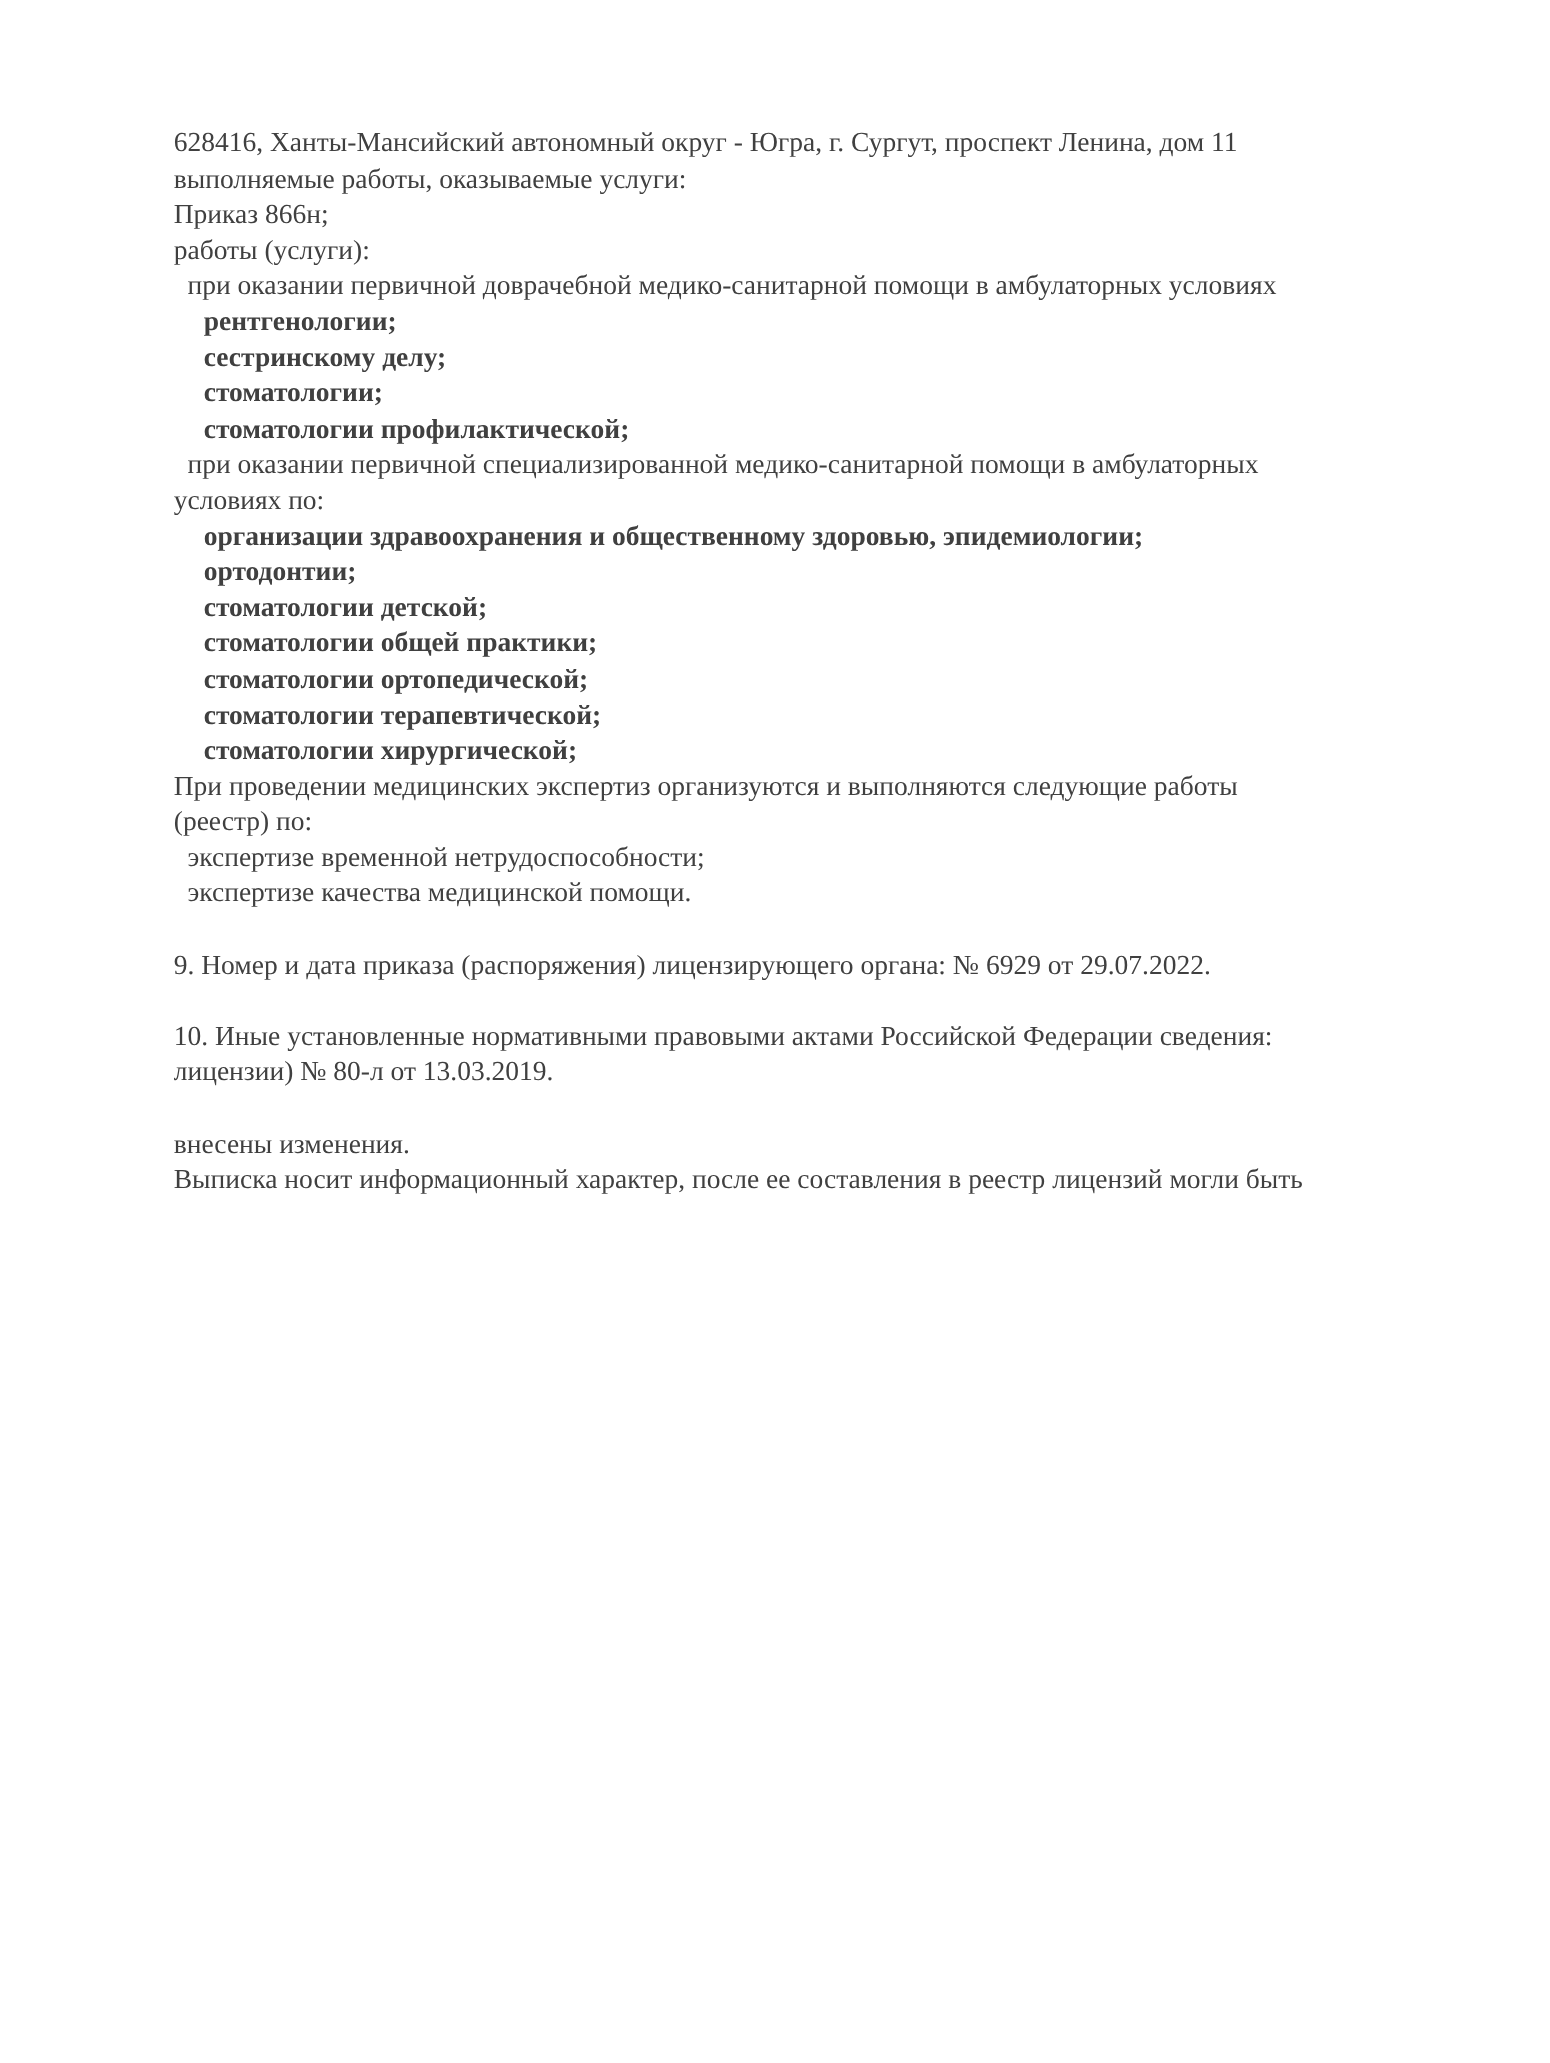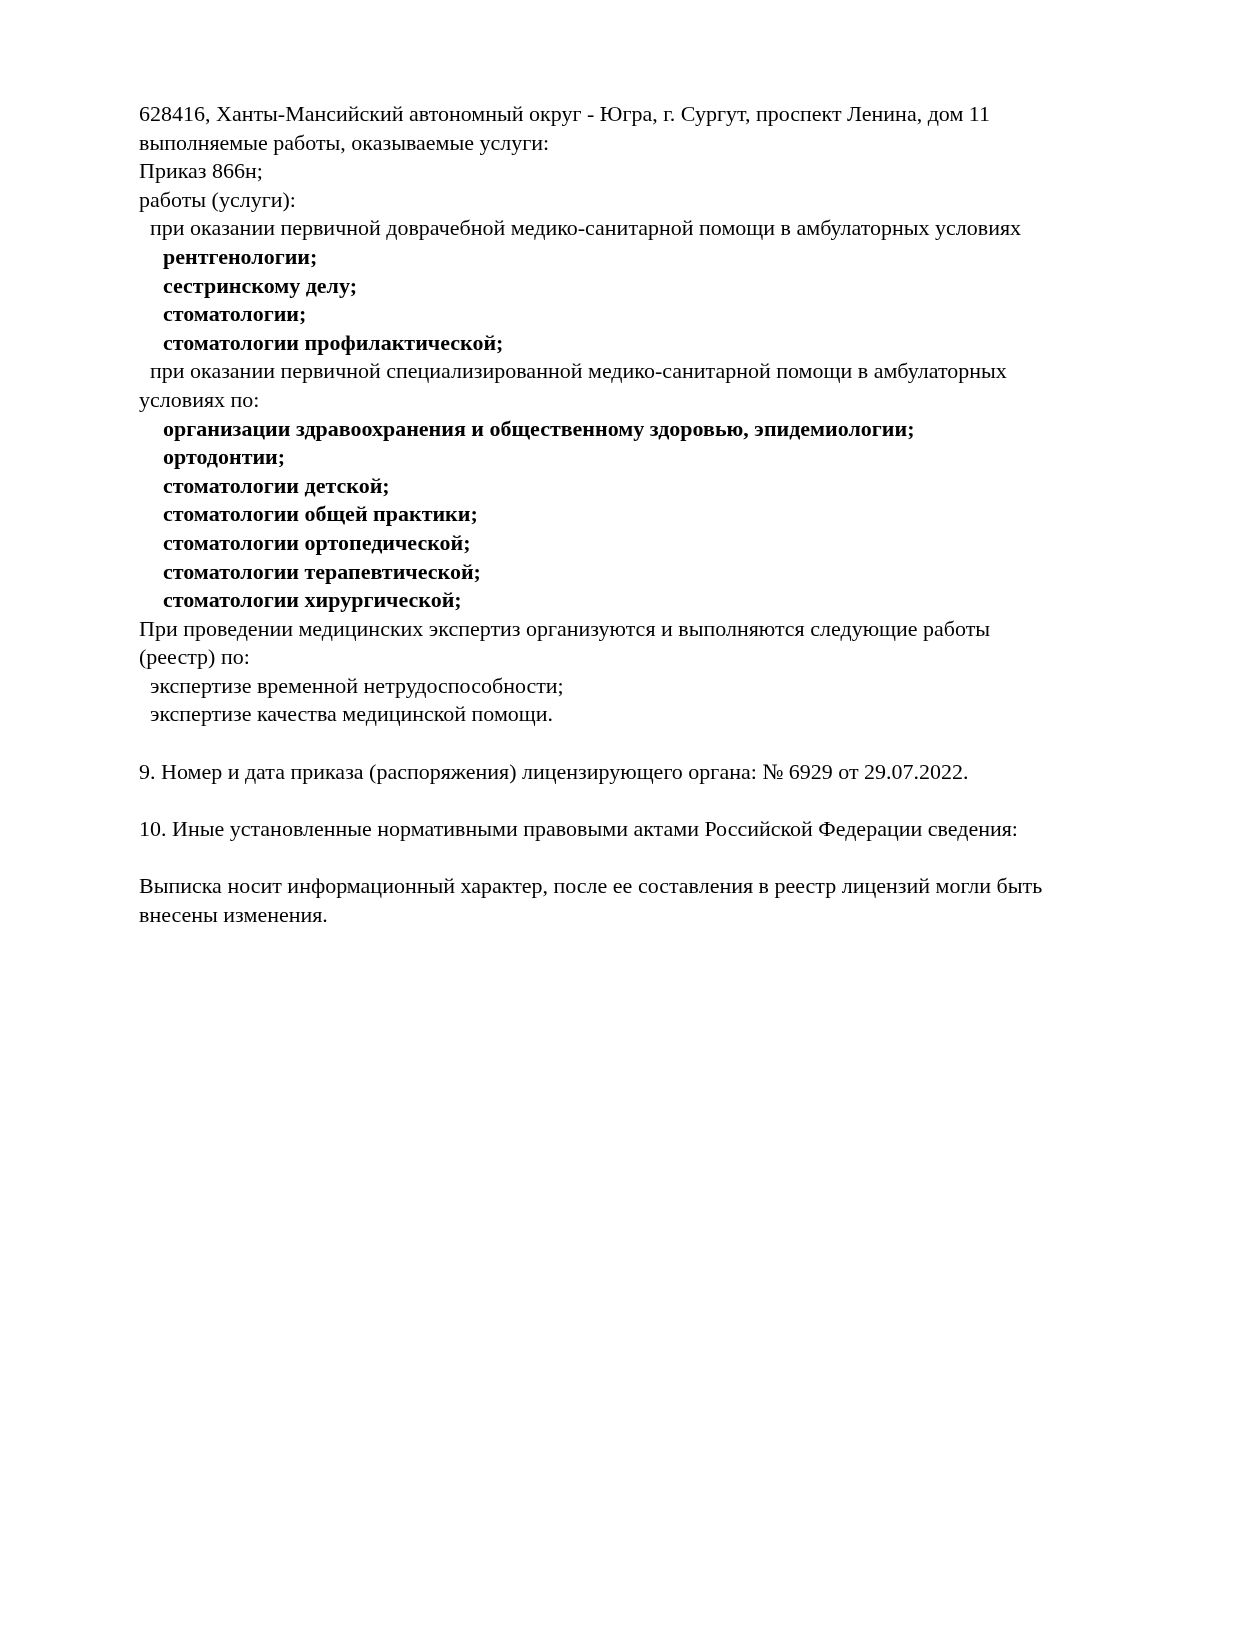--- a/index.html
+++ b/index.html
@@ -1,20 +1,20 @@
 <!DOCTYPE html>
 <html><head>
 <meta charset="utf-8">
 <style>
   html, body { margin: 0; padding: 0; background: #ffffff; }
   body { width: 1240px; height: 1650px; position: relative; overflow: hidden; }
   .page {
     position: absolute; left: 139px; top: 100px; width: 1000px;
     font-family: "Liberation Serif", serif; font-size: 22px; line-height: 28.6px;
-    color: #000000;
+    color: #404040;
   }
   .line { white-space: pre; display: block; height: 28.6px; }
   .ind1 { padding-left: 11px; }
   .ind2 { padding-left: 24px; font-weight: bold; }
   .gap { height: 28.6px; display: block; }
 </style>
 </head>
 <body>
 
 <div class="page">
@@ -37,16 +37,17 @@
   <span class="line ind2">стоматологии терапевтической;</span>
   <span class="line ind2">стоматологии хирургической;</span>
   <span class="line">При проведении медицинских экспертиз организуются и выполняются следующие работы</span>
   <span class="line">(реестр) по:</span>
   <span class="line ind1">экспертизе временной нетрудоспособности;</span>
   <span class="line ind1">экспертизе качества медицинской помощи.</span>
   <span class="gap"></span>
   <span class="line">9. Номер и дата приказа (распоряжения) лицензирующего органа: № 6929 от 29.07.2022.</span>
   <span class="gap"></span>
   <span class="line">10. Иные установленные нормативными правовыми актами Российской Федерации сведения:</span>
+  <span class="line">лицензии) № 80-л от 13.03.2019.</span>
   <span class="gap"></span>
+  <span class="line">внесены изменения.</span>
   <span class="line">Выписка носит информационный характер, после ее составления в реестр лицензий могли быть</span>
-  <span class="line">внесены изменения.</span>
 </div>
 
 </body></html>

